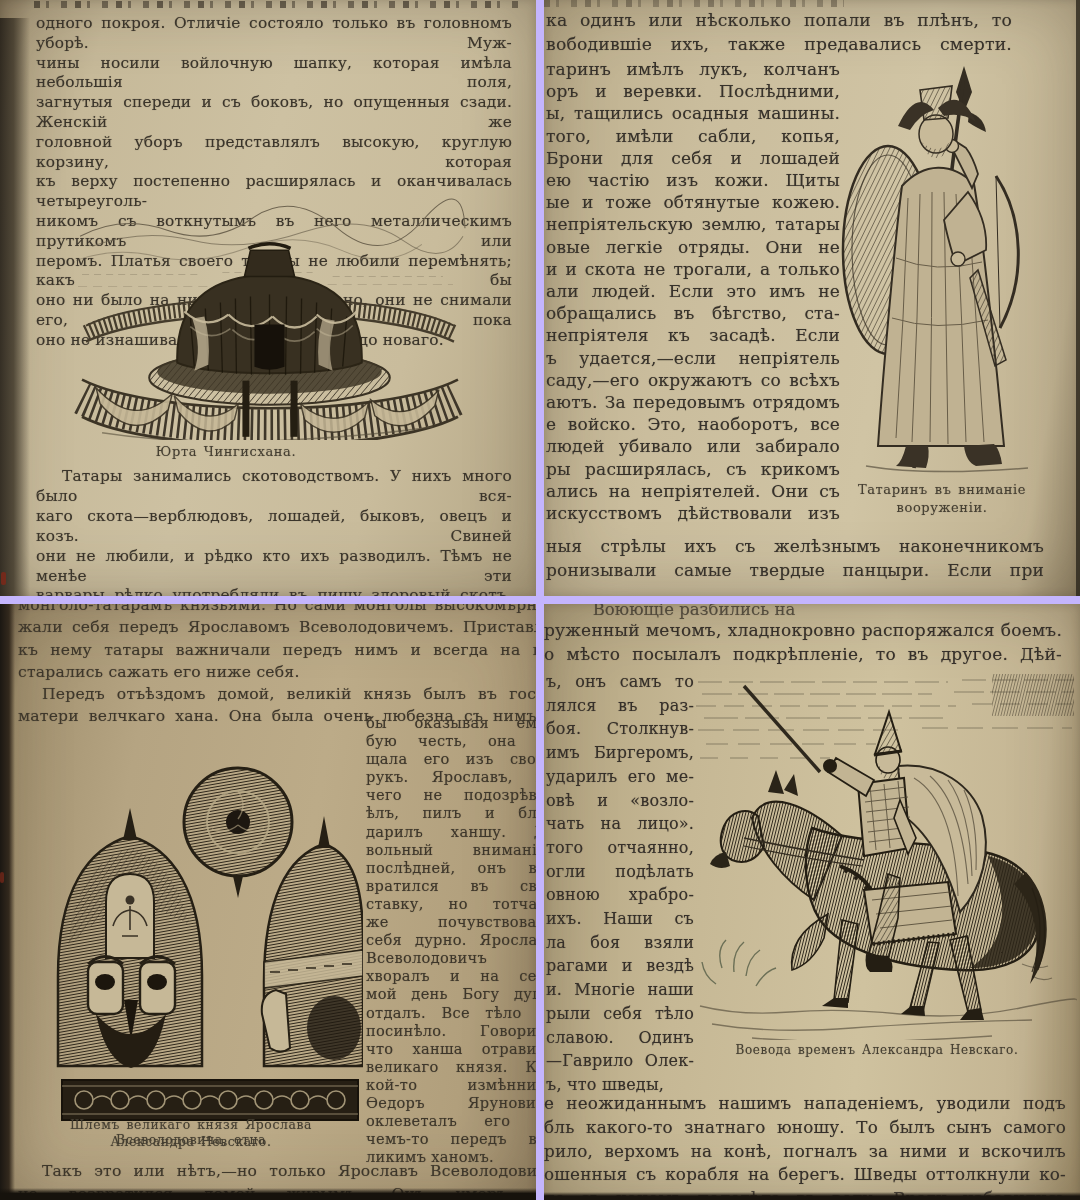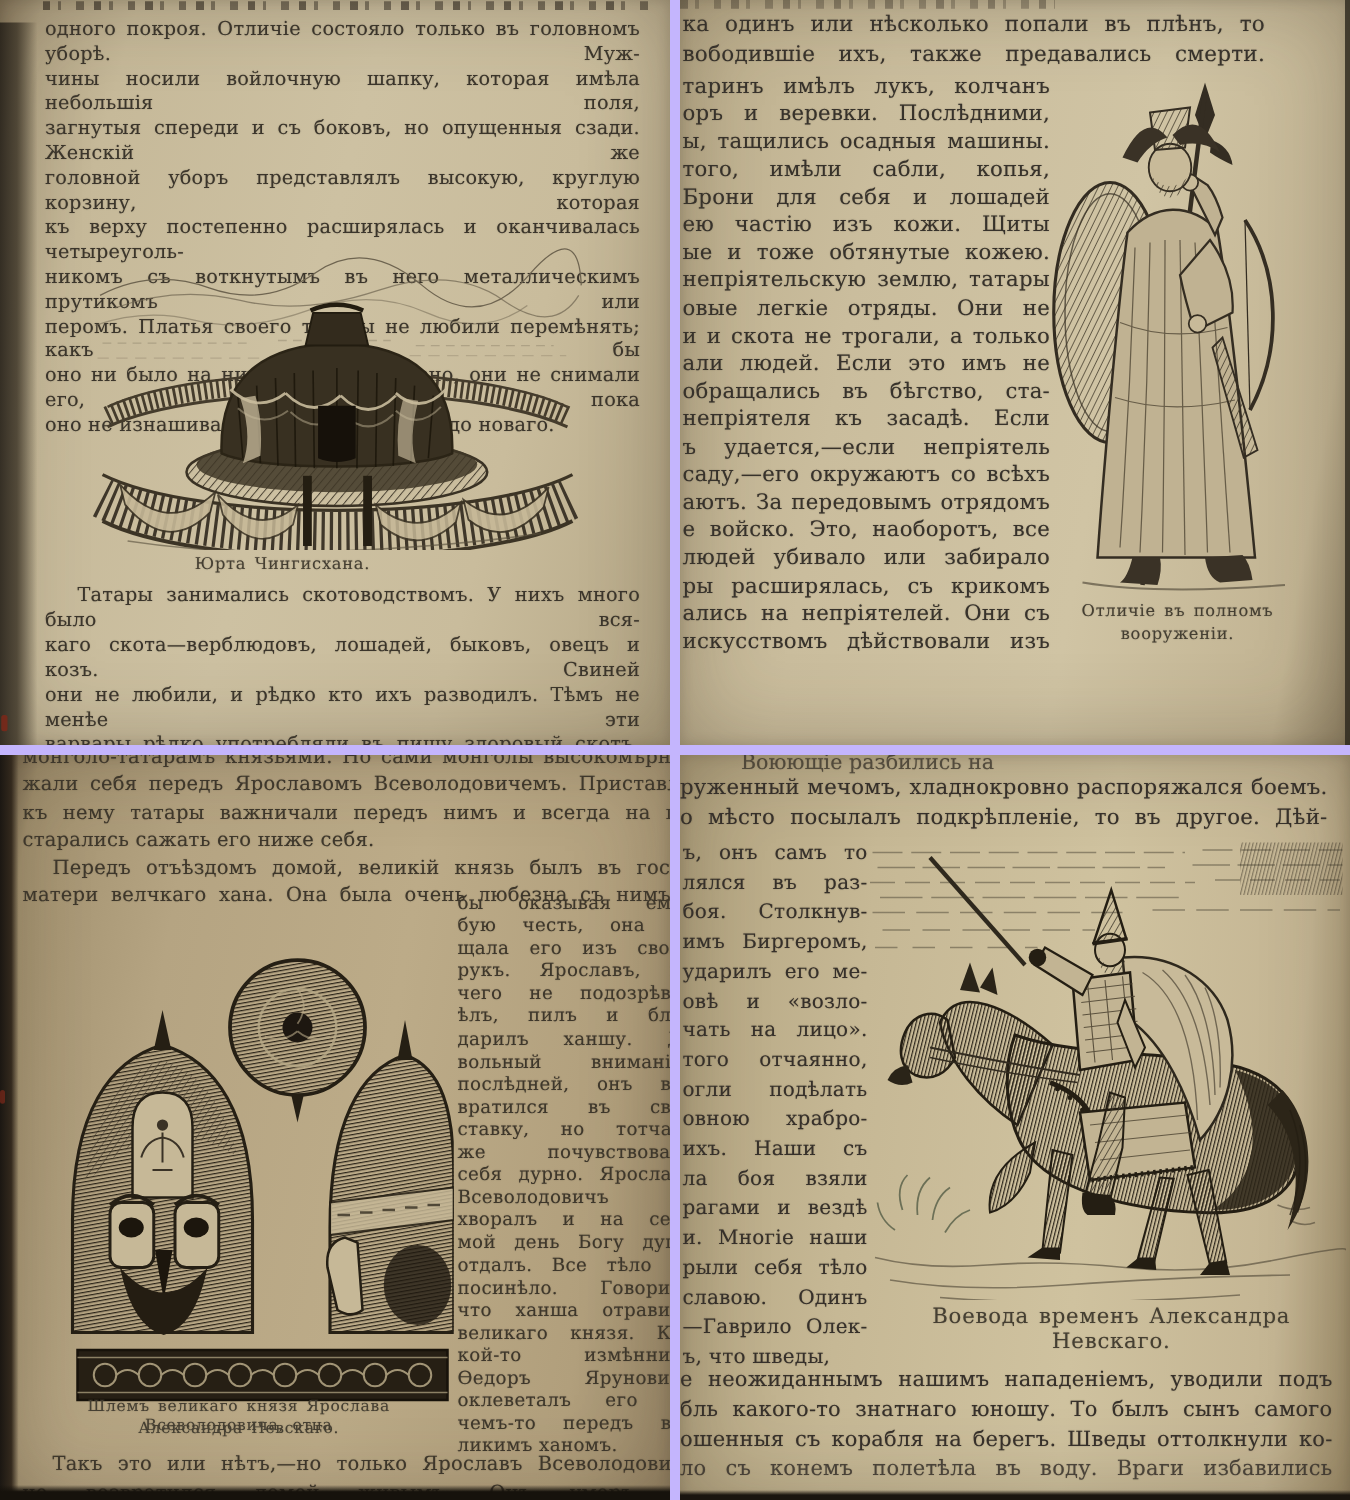--- a/index.html
+++ b/index.html
@@ -44,21 +44,21 @@
 .bl-caption1{top:513px;left:26px;width:330px;font-size:12.4px}
 .bl-caption2{top:530px;left:26px;width:330px;font-size:12.4px}
 .bl-bot{top:556px;left:18px;width:540px;font-size:15.6px;line-height:22.5px;color:#3e372b}
 .bl-bot .tline:first-child{text-indent:24px}
 
 .br-cutwrap{top:0;left:0;width:300px;height:16px;overflow:hidden;opacity:.8}
 .br-cutline{display:block;margin-top:-4px;font-size:16.5px;text-align:center;text-shadow:0 0 1px rgba(56,48,38,.45)}
 .br-top{top:15px;left:0;width:518px;font-size:17px;line-height:23.6px;color:#36302a}
 .br-col{top:66px;left:2px;width:148px;font-size:16px;line-height:23.7px;color:#36302a}
 .br-col .tline:last-child{text-align-last:left}
-.br-caption{top:439px;left:156px;width:378px;font-size:17px}
+.br-caption{top:439px;left:144px;width:378px;font-size:12px}
 .br-bot{top:488px;left:0;width:522px;font-size:16.8px;line-height:23.8px;color:#36302a}
 .br-bot .tline:last-child{filter:blur(.4px);opacity:.85}
 svg{position:absolute}
 </style>
 </head>
 <body>
 
 <div class="grid">
 
   <section class="q q-tl">
@@ -211,22 +211,26 @@
       <ellipse cx="100" cy="76" rx="17" ry="19" fill="#c8ba99" stroke="#342d22" stroke-width="1.5"></ellipse>
       <path d="M86,84 q14,14 28,0 q-4,16 -14,16 q-10,0 -14,-16" fill="url(#wh)"></path>
       <path d="M84,32 L116,28 L112,60 L88,62 Z" fill="url(#wh)" stroke="#342d22" stroke-width="1.6"></path>
       <path d="M62,68 Q80,30 98,52 Q84,56 74,72 Z" fill="#3a3226"></path>
       <path d="M102,50 Q124,28 140,64 Q126,54 108,58 Z" fill="#3a3226"></path>
       <path d="M70,388 q-4,16 -10,20 l30,2 q4,-12 2,-22 Z" fill="#3a3226"></path>
       <path d="M128,388 q2,16 12,20 l26,-2 q-2,-14 -8,-20 Z" fill="#3a3226"></path>
       <path d="M30,408 q60,10 162,2" stroke="#5a5140" fill="none" stroke-width="1.5" opacity=".7"></path>
     </svg>
 
-    <div class="caption tr-caption1">Отличіе въ полномъ</div>
+    <div class="caption tr-caption1">Татаринъ въ вниманіе</div>
     <div class="caption tr-caption2">вооруженіи.</div>
+    <div class="blk tr-outro">
+        <span class="tline">ныя стрѣлы ихъ съ желѣзнымъ наконечникомъ</span>
+        <span class="tline">ронизывали самые твердые панцыри. Если при</span>
+      </div>
   </section>
 
   <section class="q q-bl">
     <div class="blk bl-top">
         <span class="tline">монголо-татарамъ князьями. Но сами монголы высокомѣрно д</span>
         <span class="tline">жали себя передъ Ярославомъ Всеволодовичемъ. Приставлен</span>
         <span class="tline">къ нему татары важничали передъ нимъ и всегда на пир</span>
         <span class="tline">старались сажать его ниже себя.</span>
         <span class="tline">Передъ отъѣздомъ домой, великій князь былъ въ гостях</span>
         <span class="tline">матери велчкаго хана. Она была очень любезна съ нимъ. К</span>
@@ -426,18 +430,19 @@
       <path d="M186,96 q10,16 22,4 q-2,12 -11,12 q-9,0 -11,-16" fill="url(#rh)"></path>
       <polygon points="183,86 209,83 197,44" fill="url(#rh)" stroke="#241e13" stroke-width="2"></polygon>
       <path d="M182,87 l28,-4" stroke="#241e13" stroke-width="3"></path>
       <path d="M208,132 L224,170 L216,186 L202,150 Z" fill="#c2b493" stroke="#241e13" stroke-width="1.6"></path>
     </svg>
 
     <div class="caption br-caption">Воевода временъ Александра Невскаго.</div>
     <div class="blk br-bot">
         <span class="tline">е неожиданнымъ нашимъ нападеніемъ, уводили подъ</span>
         <span class="tline">бль какого-то знатнаго юношу. То былъ сынъ самого</span>
+        <span class="tline">рило, верхомъ на конѣ, погналъ за ними и вскочилъ</span>
         <span class="tline">ошенныя съ корабля на берегъ. Шведы оттолкнули ко-</span>
         <span class="tline">ло съ конемъ полетѣла въ воду. Враги избавились</span>
       </div>
   </section>
 
 </div>
 
 </body></html>

